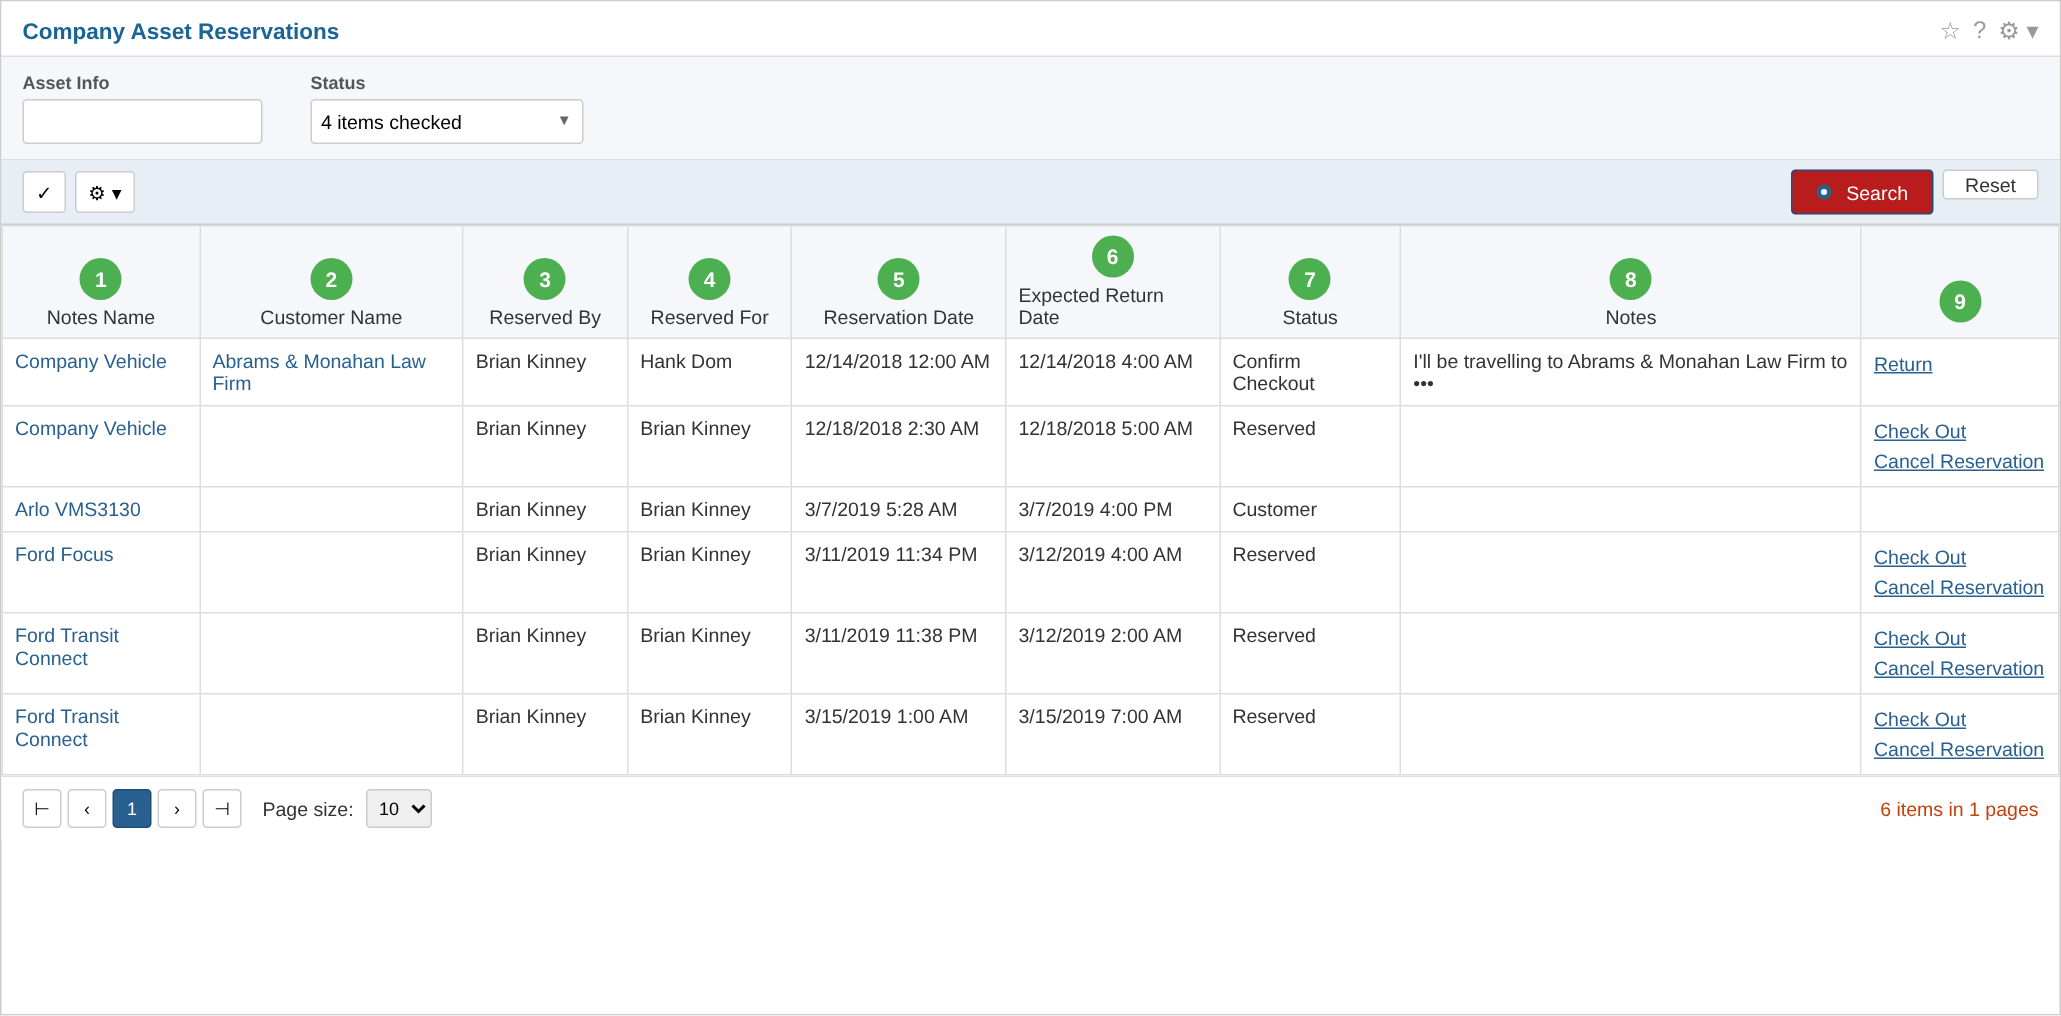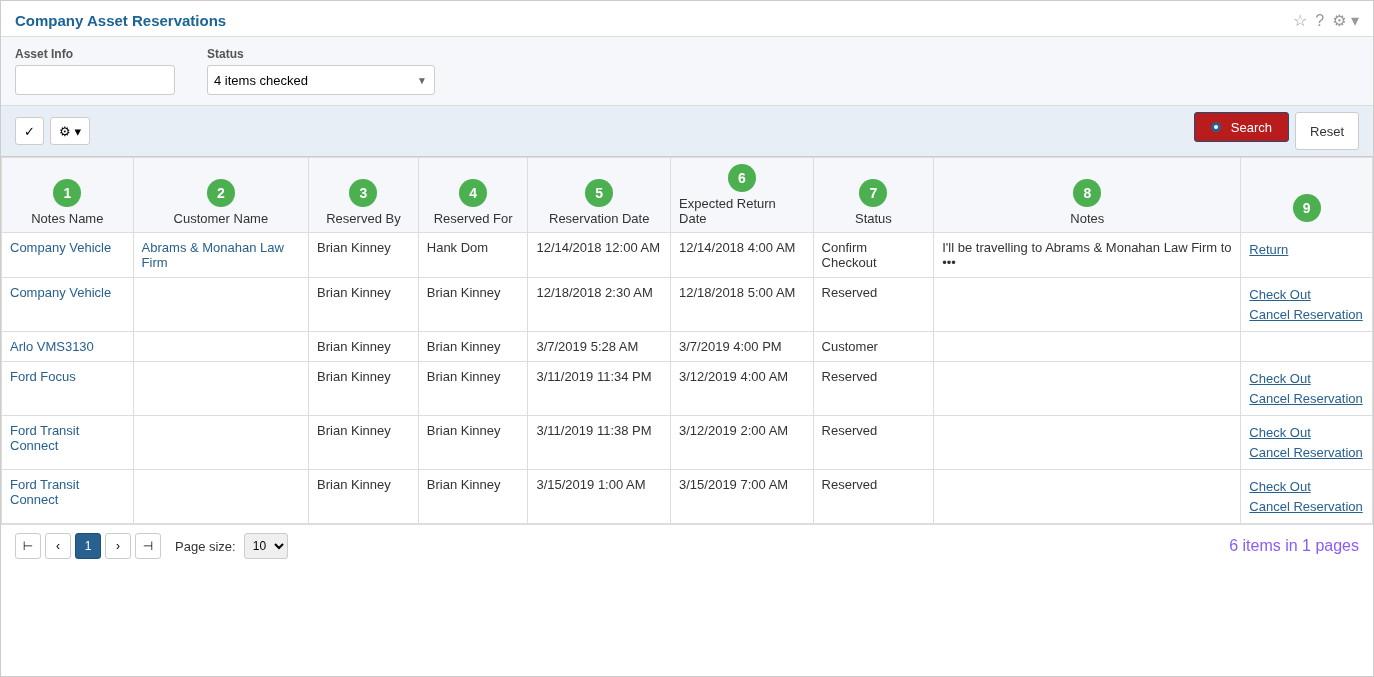--- a/index.html
+++ b/index.html
@@ -22,21 +22,21 @@
     .filter-select { height: 30px; border: 1px solid #ccc; border-radius: 3px; padding: 0 6px; font-size: 13px; background: #fff; width: 180px; appearance: none; }
     .select-wrapper { position: relative; }
     .select-wrapper::after { content: '▼'; position: absolute; right: 8px; top: 50%; transform: translateY(-50%); font-size: 10px; color: #666; pointer-events: none; }
 
     
     .toolbar-row { display: flex; align-items: center; justify-content: space-between; padding: 6px 14px; background: #e8eef5; border-bottom: 1px solid #ccc; }
     .toolbar-left { display: flex; align-items: center; gap: 6px; }
     .toolbar-btn { height: 28px; padding: 0 8px; border: 1px solid #ccc; border-radius: 3px; cursor: pointer; background: #fff; font-size: 13px; display: flex; align-items: center; gap: 4px; }
     .toolbar-right { display: flex; gap: 6px; }
     .btn-search { background: #b91c1c; color: #fff; border: 1px solid #204d74; height: 30px; padding: 0 16px; border-radius: 3px; cursor: pointer; font-size: 13px; display: flex; align-items: center; gap: 6px; }
-    .btn-reset { background: #fff; color: #333; border: 1px solid #ccc; height: 38px; padding: 0 14px; border-radius: 3px; cursor: pointer; font-size: 13px; }
+    .btn-reset { background: #fff; color: #333; border: 1px solid #ccc; height: 20px; padding: 0 14px; border-radius: 3px; cursor: pointer; font-size: 13px; }
 
     
     .table-wrapper { overflow-x: auto; padding: 0; }
     table { width: 100%; border-collapse: collapse; font-size: 13px; }
     thead tr { background: #f5f7fa; }
     th { padding: 6px 8px; border: 1px solid #ddd; font-weight: normal; text-align: left; vertical-align: bottom; color: #333; }
     td { padding: 7px 8px; border: 1px solid #ddd; vertical-align: top; color: #333; }
 
     .col-num { display: inline-flex; align-items: center; justify-content: center; width: 28px; height: 28px; border-radius: 50%; background: #4caf50; color: #fff; font-weight: bold; font-size: 14px; margin-bottom: 4px; }
     th .col-header-centered { display: flex; flex-direction: column; align-items: center; }
@@ -55,21 +55,21 @@
     .col8 { width: 280px; }
     .col9 { width: 120px; }
 
     
     .pagination-bar { display: flex; align-items: center; justify-content: space-between; padding: 8px 14px; border-top: 1px solid #ddd; background: #fff; }
     .pagination-left { display: flex; align-items: center; gap: 4px; }
     .page-btn { width: 26px; height: 26px; border: 1px solid #ccc; border-radius: 3px; background: #fff; cursor: pointer; display: flex; align-items: center; justify-content: center; font-size: 12px; }
     .page-btn.active { background: #286090; color: #fff; border-color: #204d74; }
     .page-size-label { margin-left: 10px; font-size: 13px; }
     .page-size-select { height: 26px; border: 1px solid #ccc; border-radius: 3px; padding: 0 4px; font-size: 12px; margin-left: 4px; }
-    .pagination-right { font-size: 16px; color: #8b5cf6; }
+    .pagination-right { font-size: 13px; color: #c2410c; }
 
     .radio-dot { display: inline-block; width: 10px; height: 10px; border-radius: 50%; background: #fff; border: 3px solid #286090; margin-right: 4px; vertical-align: middle; }
   </style>
 </head>
 <body>
 
 <div class="page-wrapper">
 
   <div class="page-header">
     <span class="page-title">Company Asset Reservations</span>
@@ -82,21 +82,21 @@
 
   <div class="filter-bar">
     <div class="filter-row">
       <div class="filter-field">
         <label class="filter-label">Asset Info</label>
         <input class="filter-input" type="text" style="">
       </div>
       <div class="filter-field">
         <label class="filter-label">Status</label>
         <div class="select-wrapper">
-          <select class="filter-select" style="width:228px">
+          <select class="filter-select" style="width:182px">
             <option>4 items checked</option>
           </select>
         </div>
       </div>
     </div>
   </div>
 
   <div class="toolbar-row">
     <div class="toolbar-left">
       <button class="toolbar-btn" title="Check All">

